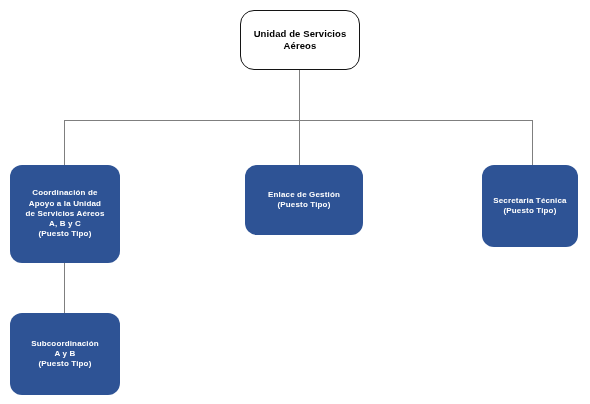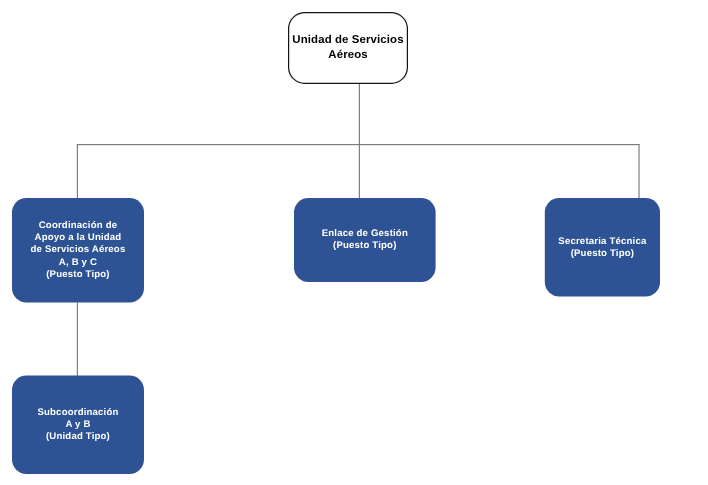--- a/index.html
+++ b/index.html
@@ -60,24 +60,24 @@
     border: none;
   }
   .node.unit .node-label {
     color: #ffffff;
     font-size: 8px;
     font-weight: 700;
     letter-spacing: .15px;
   }
 
   
-  #node-root      { left: 240px; top: 10px;  width: 100px; height: 60px; }
-  #node-coord     { left: 10px;  top: 165px; width: 110px; height: 87px; }
+  #node-root      { left: 240px; top: 10px;  width: 120px; height: 60px; }
+  #node-coord     { left: 10px;  top: 165px; width: 110px; height: 98px; }
   #node-enlace    { left: 245px; top: 165px; width: 118px; height: 70px; }
-  #node-secretaria{ left: 454px; top: 165px; width: 96px;  height: 82px; }
+  #node-secretaria{ left: 482px; top: 165px; width: 96px;  height: 82px; }
   #node-subcoord  { left: 10px;  top: 313px; width: 110px; height: 82px; }
 
   
   #conn-root-down   { left: 299px; top: 70px;  height: 95px; }
   #conn-bus         { left: 64px;  top: 120px; width: 469px; }
   #conn-left-drop   { left: 64px;  top: 120px; height: 46px; }
   #conn-right-drop  { left: 532px; top: 120px; height: 46px; }
   #conn-coord-down  { left: 64px;  top: 252px; height: 62px; }
 </style>
 </head>
@@ -110,16 +110,16 @@
   </div>
 
   <div class="node unit" id="node-secretaria">
     <span class="node-label">Secretaria Técnica
 (Puesto Tipo)</span>
   </div>
 
   <div class="node unit" id="node-subcoord">
     <span class="node-label">Subcoordinación
 A y B
-(Unidad Tipo)</span>
+(Puesto Tipo)</span>
   </div>
 
 </div>
 
 </body></html>

